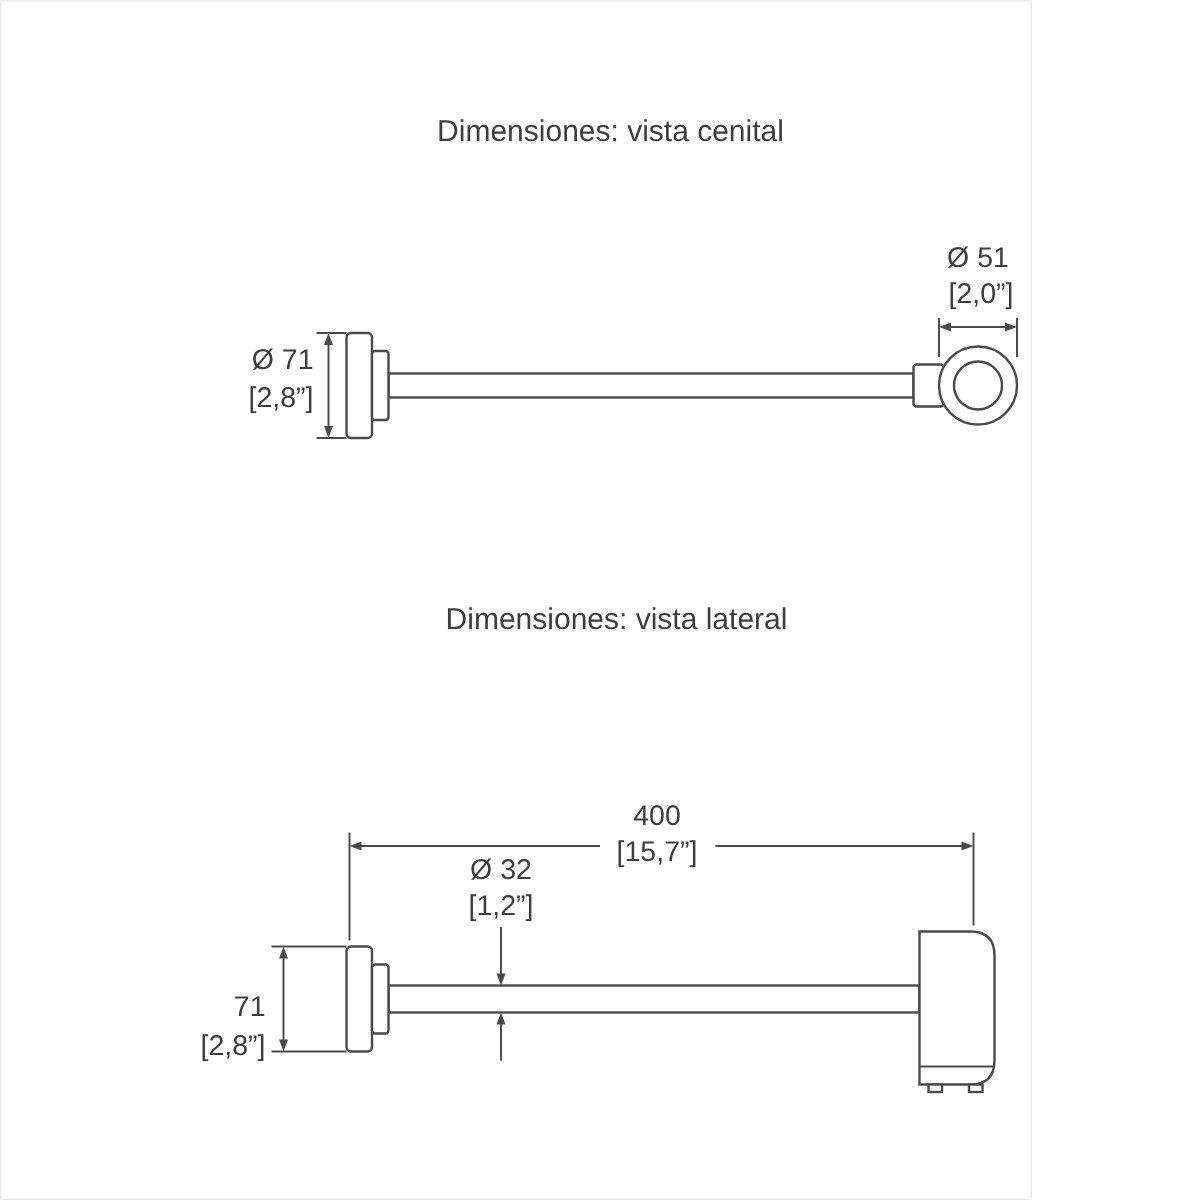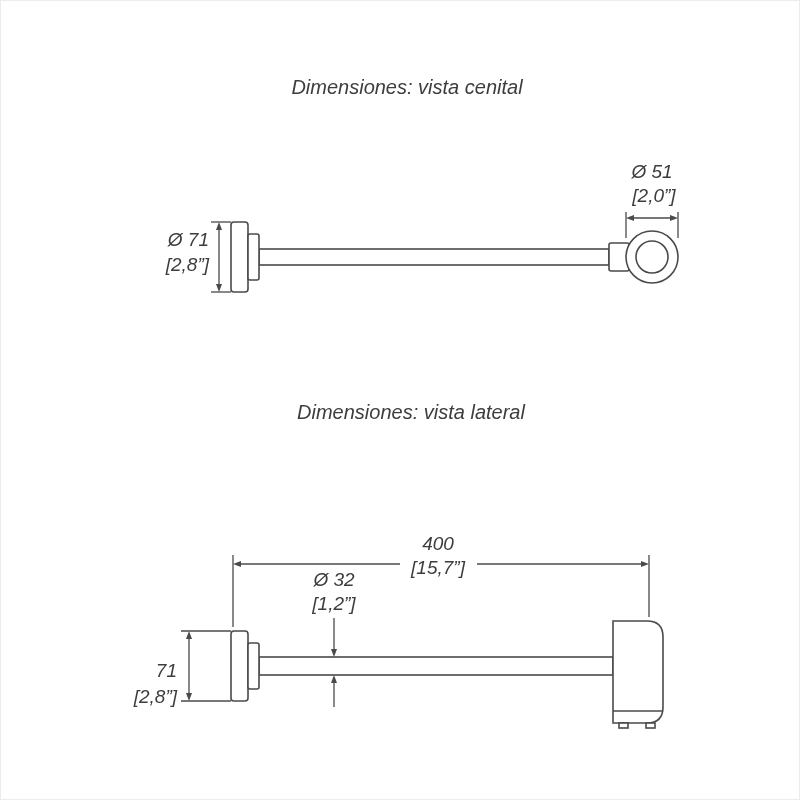--- a/index.html
+++ b/index.html
@@ -2,27 +2,26 @@
 <html><head>
 <meta charset="utf-8">
 <style>
   html, body {
     margin: 0;
     padding: 0;
     background: #ffffff;
   }
   .canvas {
     position: relative;
-    width: 800px;
+    width: 688px;
     height: 800px;
     background: #ffffff;
     border: 1px solid #ececec;
     box-sizing: border-box;
     font-family: "Liberation Sans", sans-serif;
-    font-style: italic;
   }
   svg { display: block; }
   .shape {
     fill: #ffffff;
     stroke: #4a4a4a;
     stroke-width: 1.6;
   }
   .dimline {
     stroke: #4a4a4a;
     stroke-width: 1.3;

